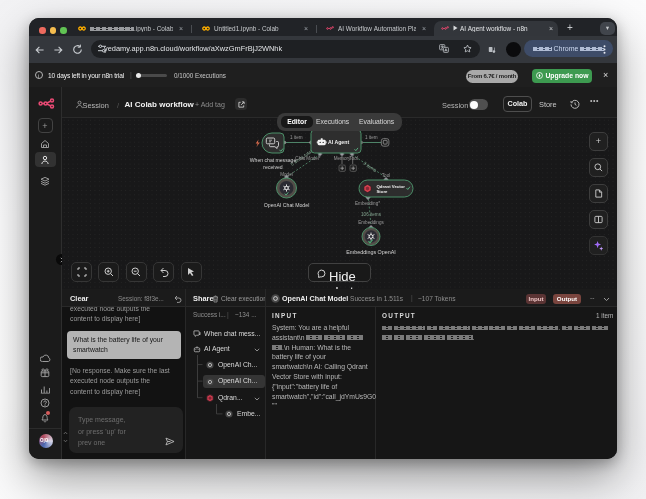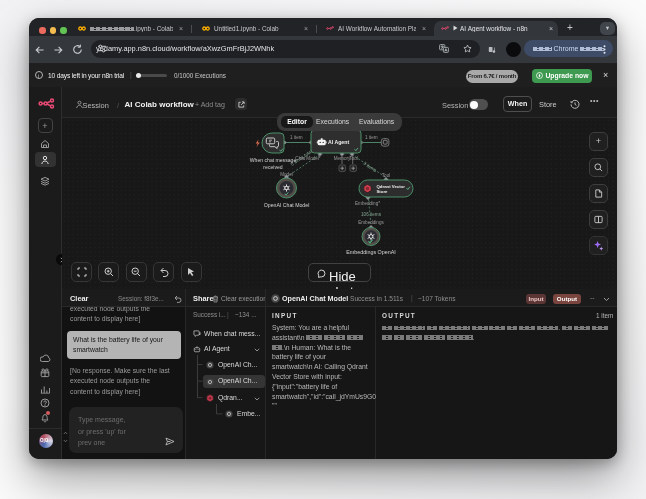--- a/index.html
+++ b/index.html
@@ -111,21 +111,21 @@
         </g>
       </svg>
     <div id="urlpill">
       <svg class="abs" style="left:6px;top:4.5px" width="10" height="9" viewBox="0 0 10 9">
           <g stroke="#cdd1d6" stroke-width="1" fill="none">
             <path d="M1 2.3h8M1 6.7h8"></path>
             <circle cx="3.4" cy="2.3" r="1.2" fill="#1e2023"></circle>
             <circle cx="6.6" cy="6.7" r="1.2" fill="#1e2023"></circle>
           </g>
         </svg>
-      <span style="margin-left:5px">yedamy.app.n8n.cloud/workflow/aXwzGmFrBjJ2WNhk</span>
+      <span style="margin-left:13px">yedamy.app.n8n.cloud/workflow/aXwzGmFrBjJ2WNhk</span>
       <svg class="abs" style="right:31px;top:4.5px" width="10" height="9" viewBox="0 0 10 9">
           <g fill="none" stroke="#b9bdc2" stroke-width="0.8">
             <rect x="0.6" y="0.6" width="5.2" height="5.2" rx="0.8"></rect>
             <path d="M1.8 2.3h2.8M3.2 1.4v1M2.2 4.6c1-.5 1.8-1.3 2-2.3M4.4 4.6c-.7-.3-1.3-.9-1.6-1.6"></path>
             <rect x="4.4" y="3.4" width="5" height="5" rx="0.8" fill="#1e2023"></rect>
             <path d="M5.6 7.4 6.9 4.6 8.2 7.4M6 6.6h1.8"></path>
           </g>
         </svg>
       <svg class="abs" style="right:8px;top:4.5px" width="9" height="9" viewBox="0 0 10 10">
           <path fill="none" stroke="#c3c7cc" stroke-width="0.9" stroke-linejoin="round" d="M5 1.2 6.2 3.7 9 4.1 7 6 7.5 8.8 5 7.5 2.5 8.8 3 6 1 4.1 3.8 3.7z"></path>
@@ -234,21 +234,21 @@
     <span class="abs" style="left:55px;top:13.5px;color:#585858;font-size:7.4px;">/</span>
     <span class="abs" style="left:62.5px;top:13px;color:#f2f2f2;font-size:8px;font-weight:bold;">AI Colab workflow</span>
     <span class="abs" style="left:133px;top:14px;color:#8d8d8d;font-size:7px;">+ Add tag</span>
     <div class="abs" style="left:172.5px;top:10.5px;width:12.5px;height:12.5px;border-radius:3.5px;background:#2c2c2c;"></div>
     <svg class="abs" style="left:175.5px;top:13.5px" width="7" height="7" viewBox="0 0 8 8">
         <path fill="none" stroke="#cfcfcf" d="M3 1.5H1v5.5h5.5V5M4.5 1h2.5v2.5M6.8 1.2 3.6 4.4"></path>
       </svg>
     <span class="abs" style="left:380px;top:13.5px;color:#b4b4b4;font-size:7.4px;">Session</span>
     <div class="abs" style="left:406.5px;top:12px;width:19px;height:11px;border-radius:6px;background:#4f4f4f;"></div>
     <div class="abs" style="left:408px;top:13.5px;width:8px;height:8px;border-radius:50%;background:#fdfdfd;"></div>
-    <div class="abs" style="left:441px;top:9px;width:29px;height:15.5px;border:1px solid #4e4e4e;border-radius:4px;color:#f0f0f0;font-size:7.2px;font-weight:bold;line-height:14.5px;text-align:center;">When</div>
+    <div class="abs" style="left:441px;top:9px;width:29px;height:15.5px;border:1px solid #4e4e4e;border-radius:4px;color:#f0f0f0;font-size:7.2px;font-weight:bold;line-height:14.5px;text-align:center;">Colab</div>
     <span class="abs" style="left:477px;top:13px;color:#c9c9c9;font-size:7.4px;">Store</span>
     <svg class="abs" style="left:508px;top:12px" width="10" height="10" viewBox="0 0 10 10">
         <g fill="none" stroke="#b9b9b9">
           <path d="M1.6 3.2A4 4 0 1 1 1 5.4"></path>
           <path d="M1 2v1.7h1.7" stroke-width="0.9"></path>
           <path d="M5 3.4V5.4l1.4.9"></path>
         </g>
       </svg>
     <span class="abs" style="left:528px;top:9.5px;color:#b9b9b9;font-size:7px;letter-spacing:0.5px;">•••</span>
   </div>

